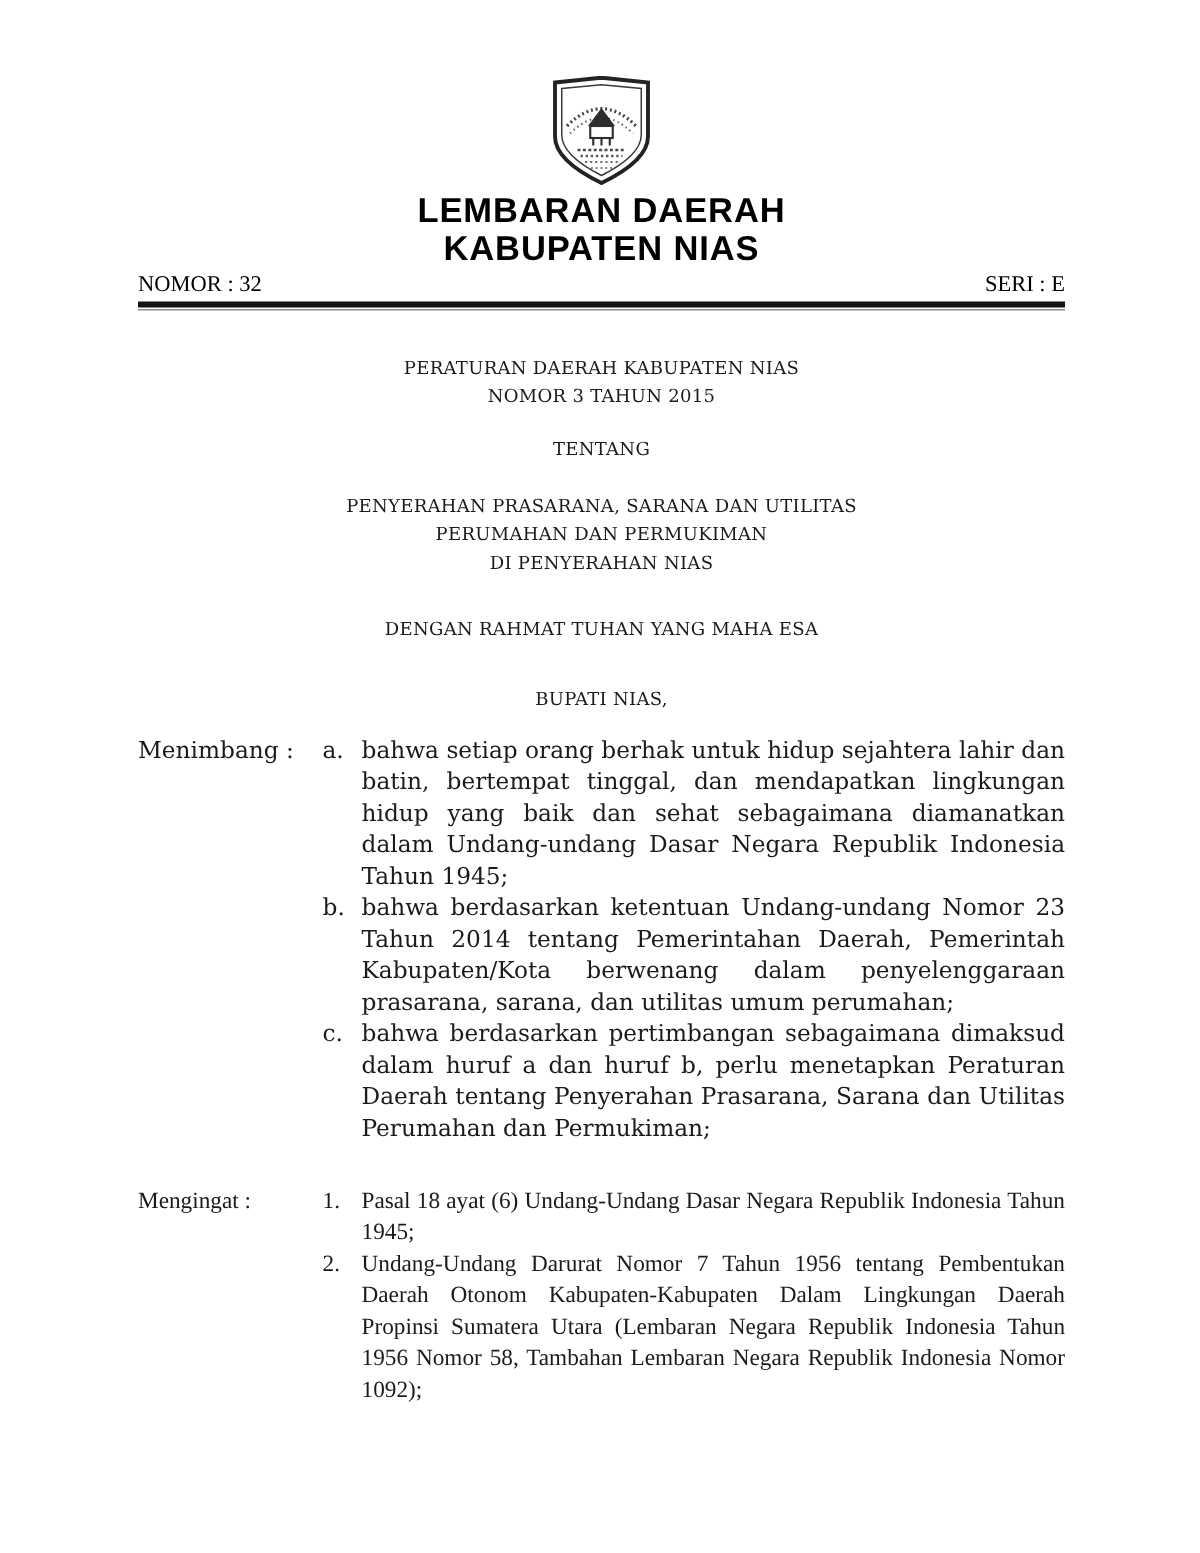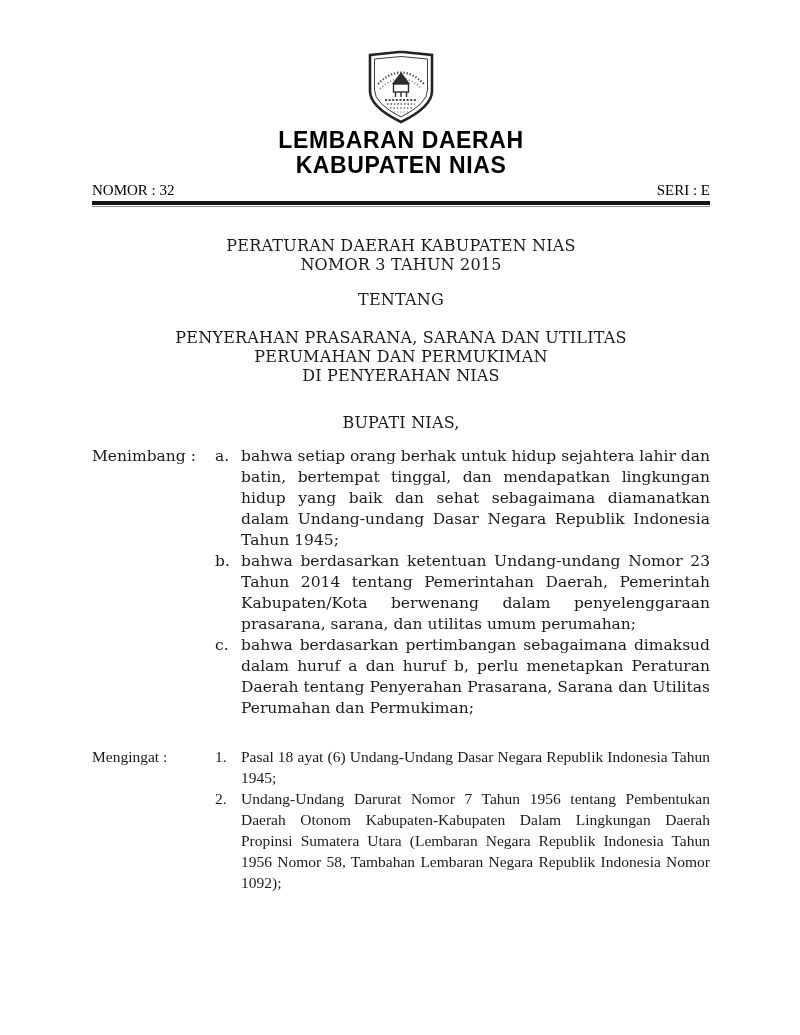--- a/index.html
+++ b/index.html
@@ -33,21 +33,21 @@
     font-size: 15px;
     color: #000;
     margin-top: 4px;
   }
   .rule-thick { height: 4px; background: #141414; margin-top: 2px; }
   .rule-thin  { height: 1px; background: #8d8d8d; margin-top: 1px; }
 
   
   .title-block {
     text-align: center;
-    font-size: 16px;
+    font-size: 12px;
     line-height: 19px;
     letter-spacing: 0.2px;
     color: #1b1b1b;
   }
   .tb-doc    { margin-top: 29px; }
   .tb-about  { margin-top: 16px; }
   .tb-subject{ margin-top: 19px; }
   .tb-invoc  { margin-top: 25px; }
   .tb-off    { margin-top: 28px; }
 
@@ -101,20 +101,21 @@
       <div class="tb-doc">
         <div>PERATURAN DAERAH KABUPATEN NIAS</div>
         <div>NOMOR 3 TAHUN 2015</div>
       </div>
       <div class="tb-about">TENTANG</div>
       <div class="tb-subject">
         <div>PENYERAHAN PRASARANA, SARANA DAN UTILITAS</div>
         <div>PERUMAHAN DAN PERMUKIMAN</div>
         <div>DI PENYERAHAN NIAS</div>
       </div>
+      <div class="tb-invoc">DENGAN RAHMAT TUHAN YANG MAHA ESA</div>
       <div class="tb-off">BUPATI NIAS,</div>
     </div>
 
     <section class="clause clause-menimbang">
       <div class="crow">
         <div class="clabel">Menimbang :</div>
         <div class="cmark">a.</div>
         <div class="ctext">bahwa setiap orang berhak untuk hidup sejahtera lahir dan batin, bertempat tinggal, dan mendapatkan lingkungan hidup yang baik dan sehat sebagaimana diamanatkan dalam Undang-undang Dasar Negara Republik Indonesia Tahun 1945;</div>
       </div>
       <div class="crow">

